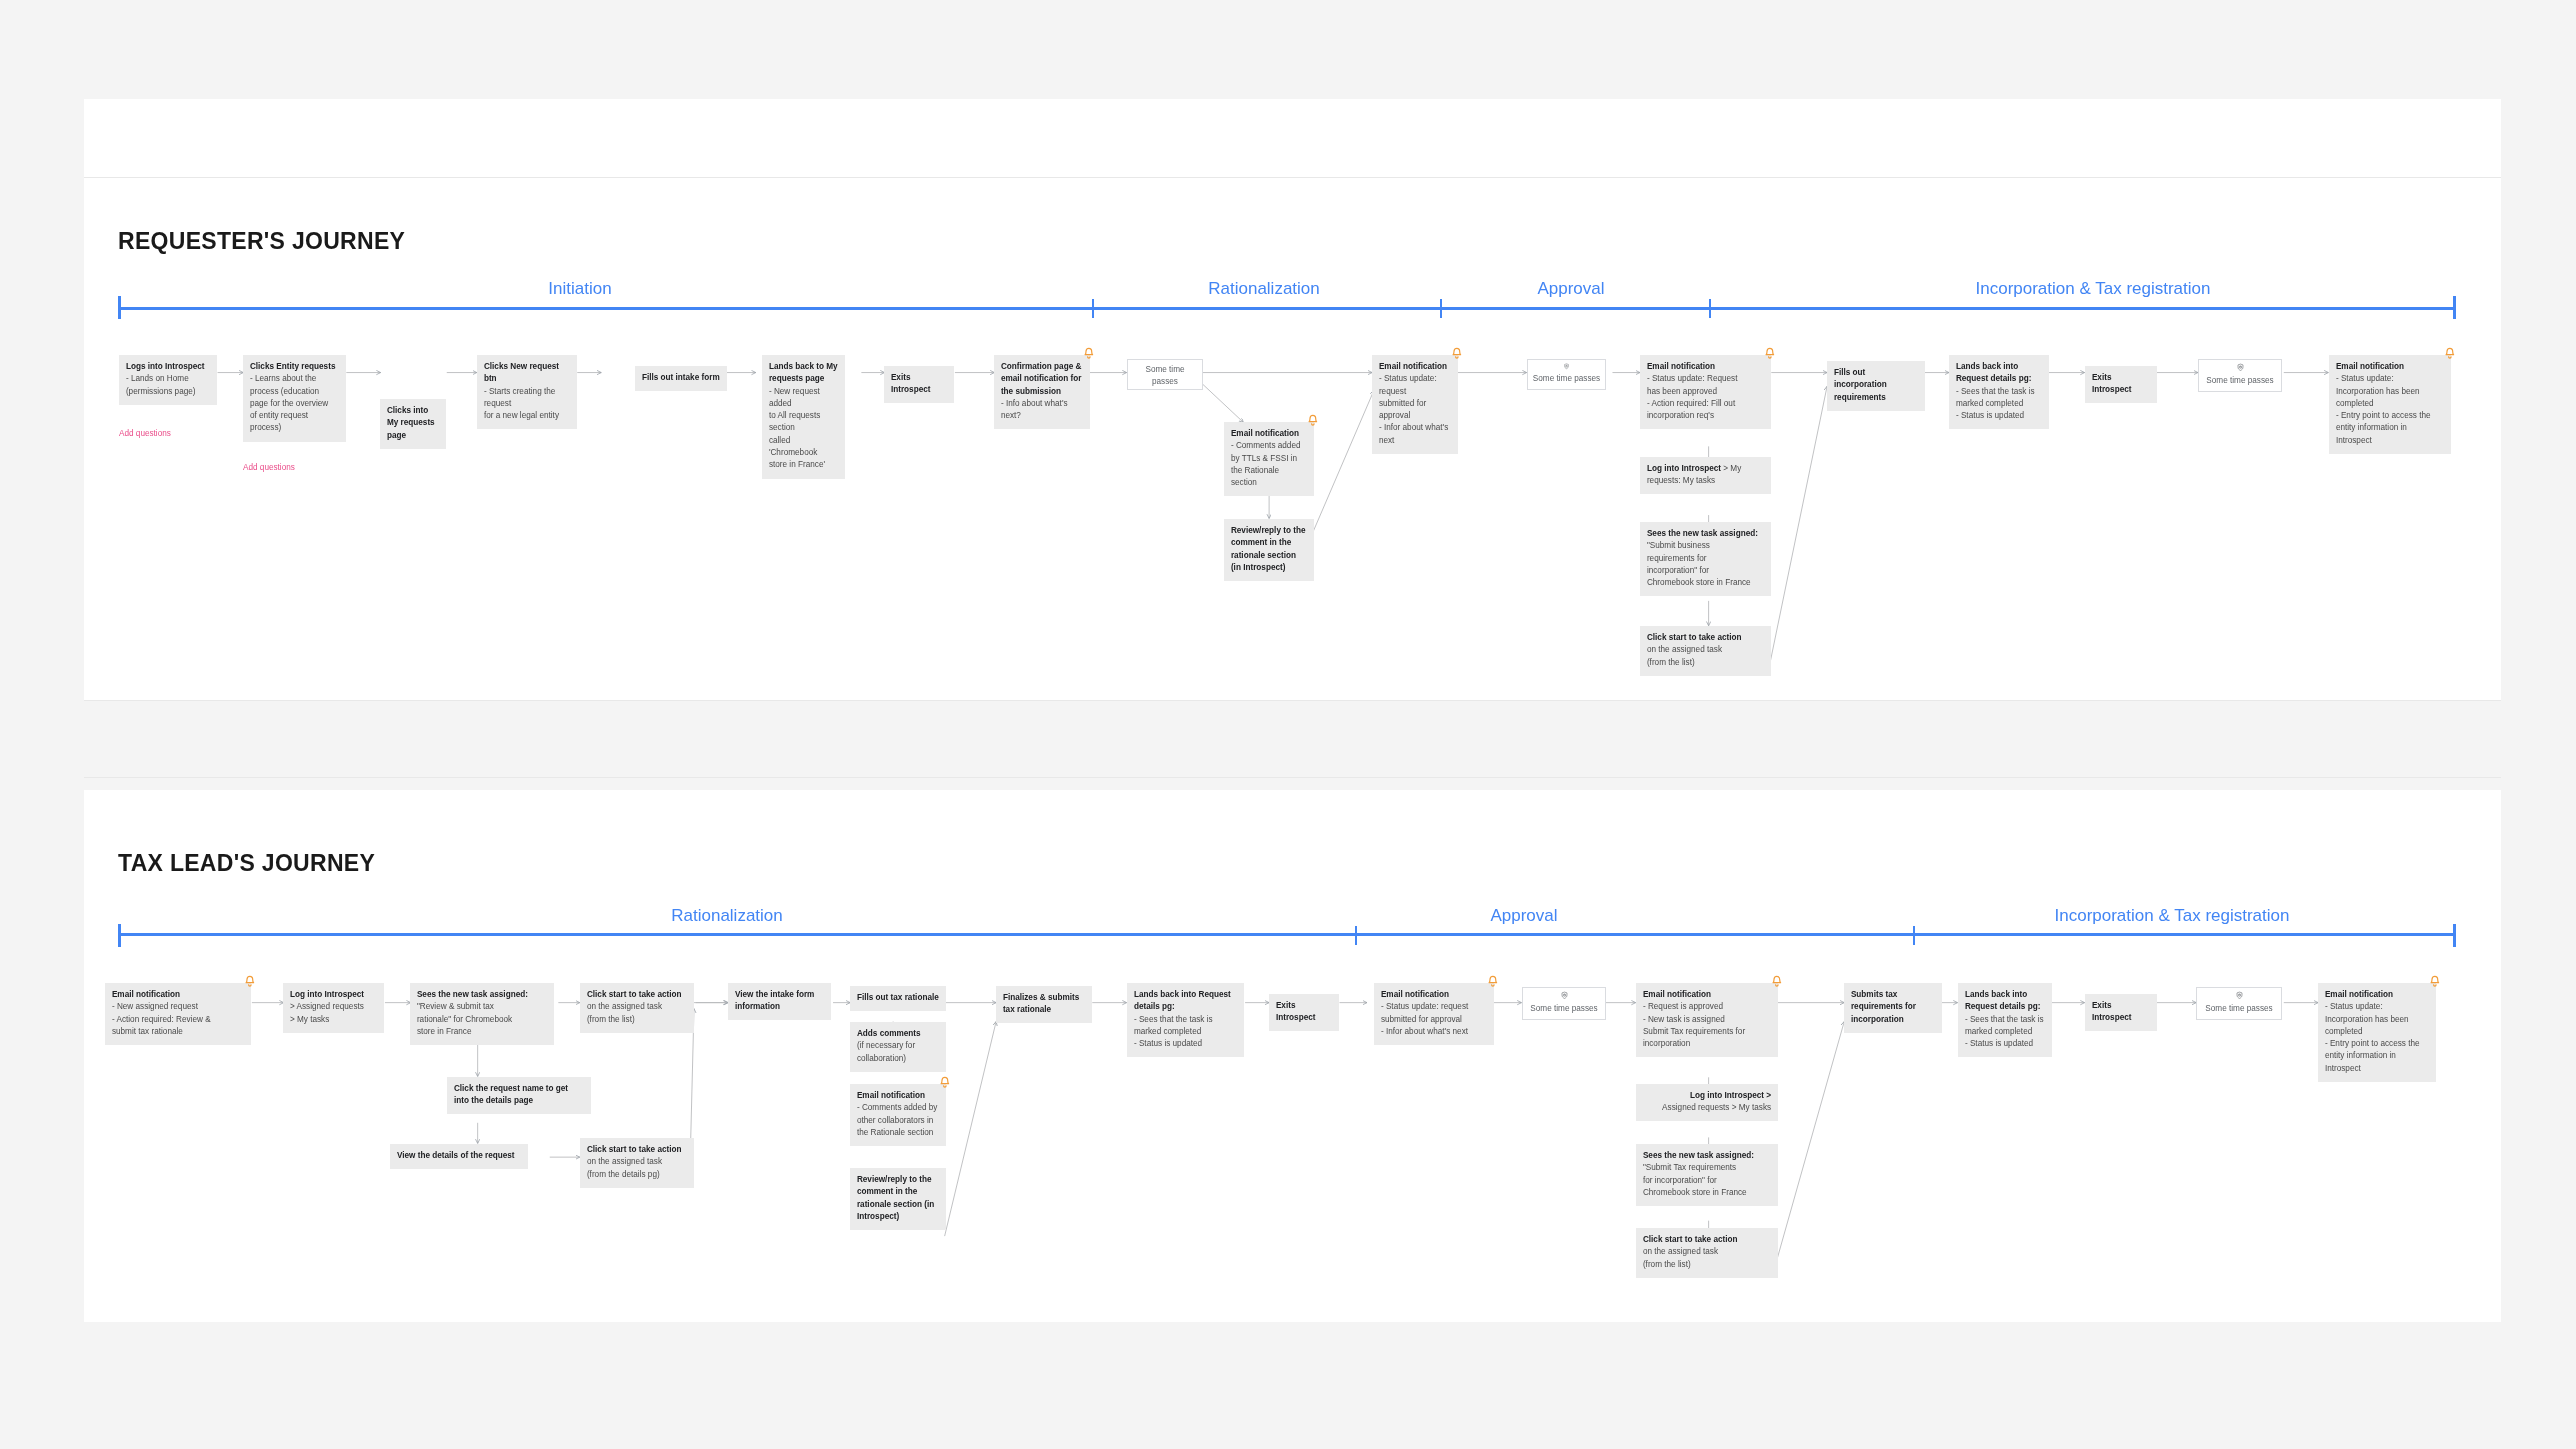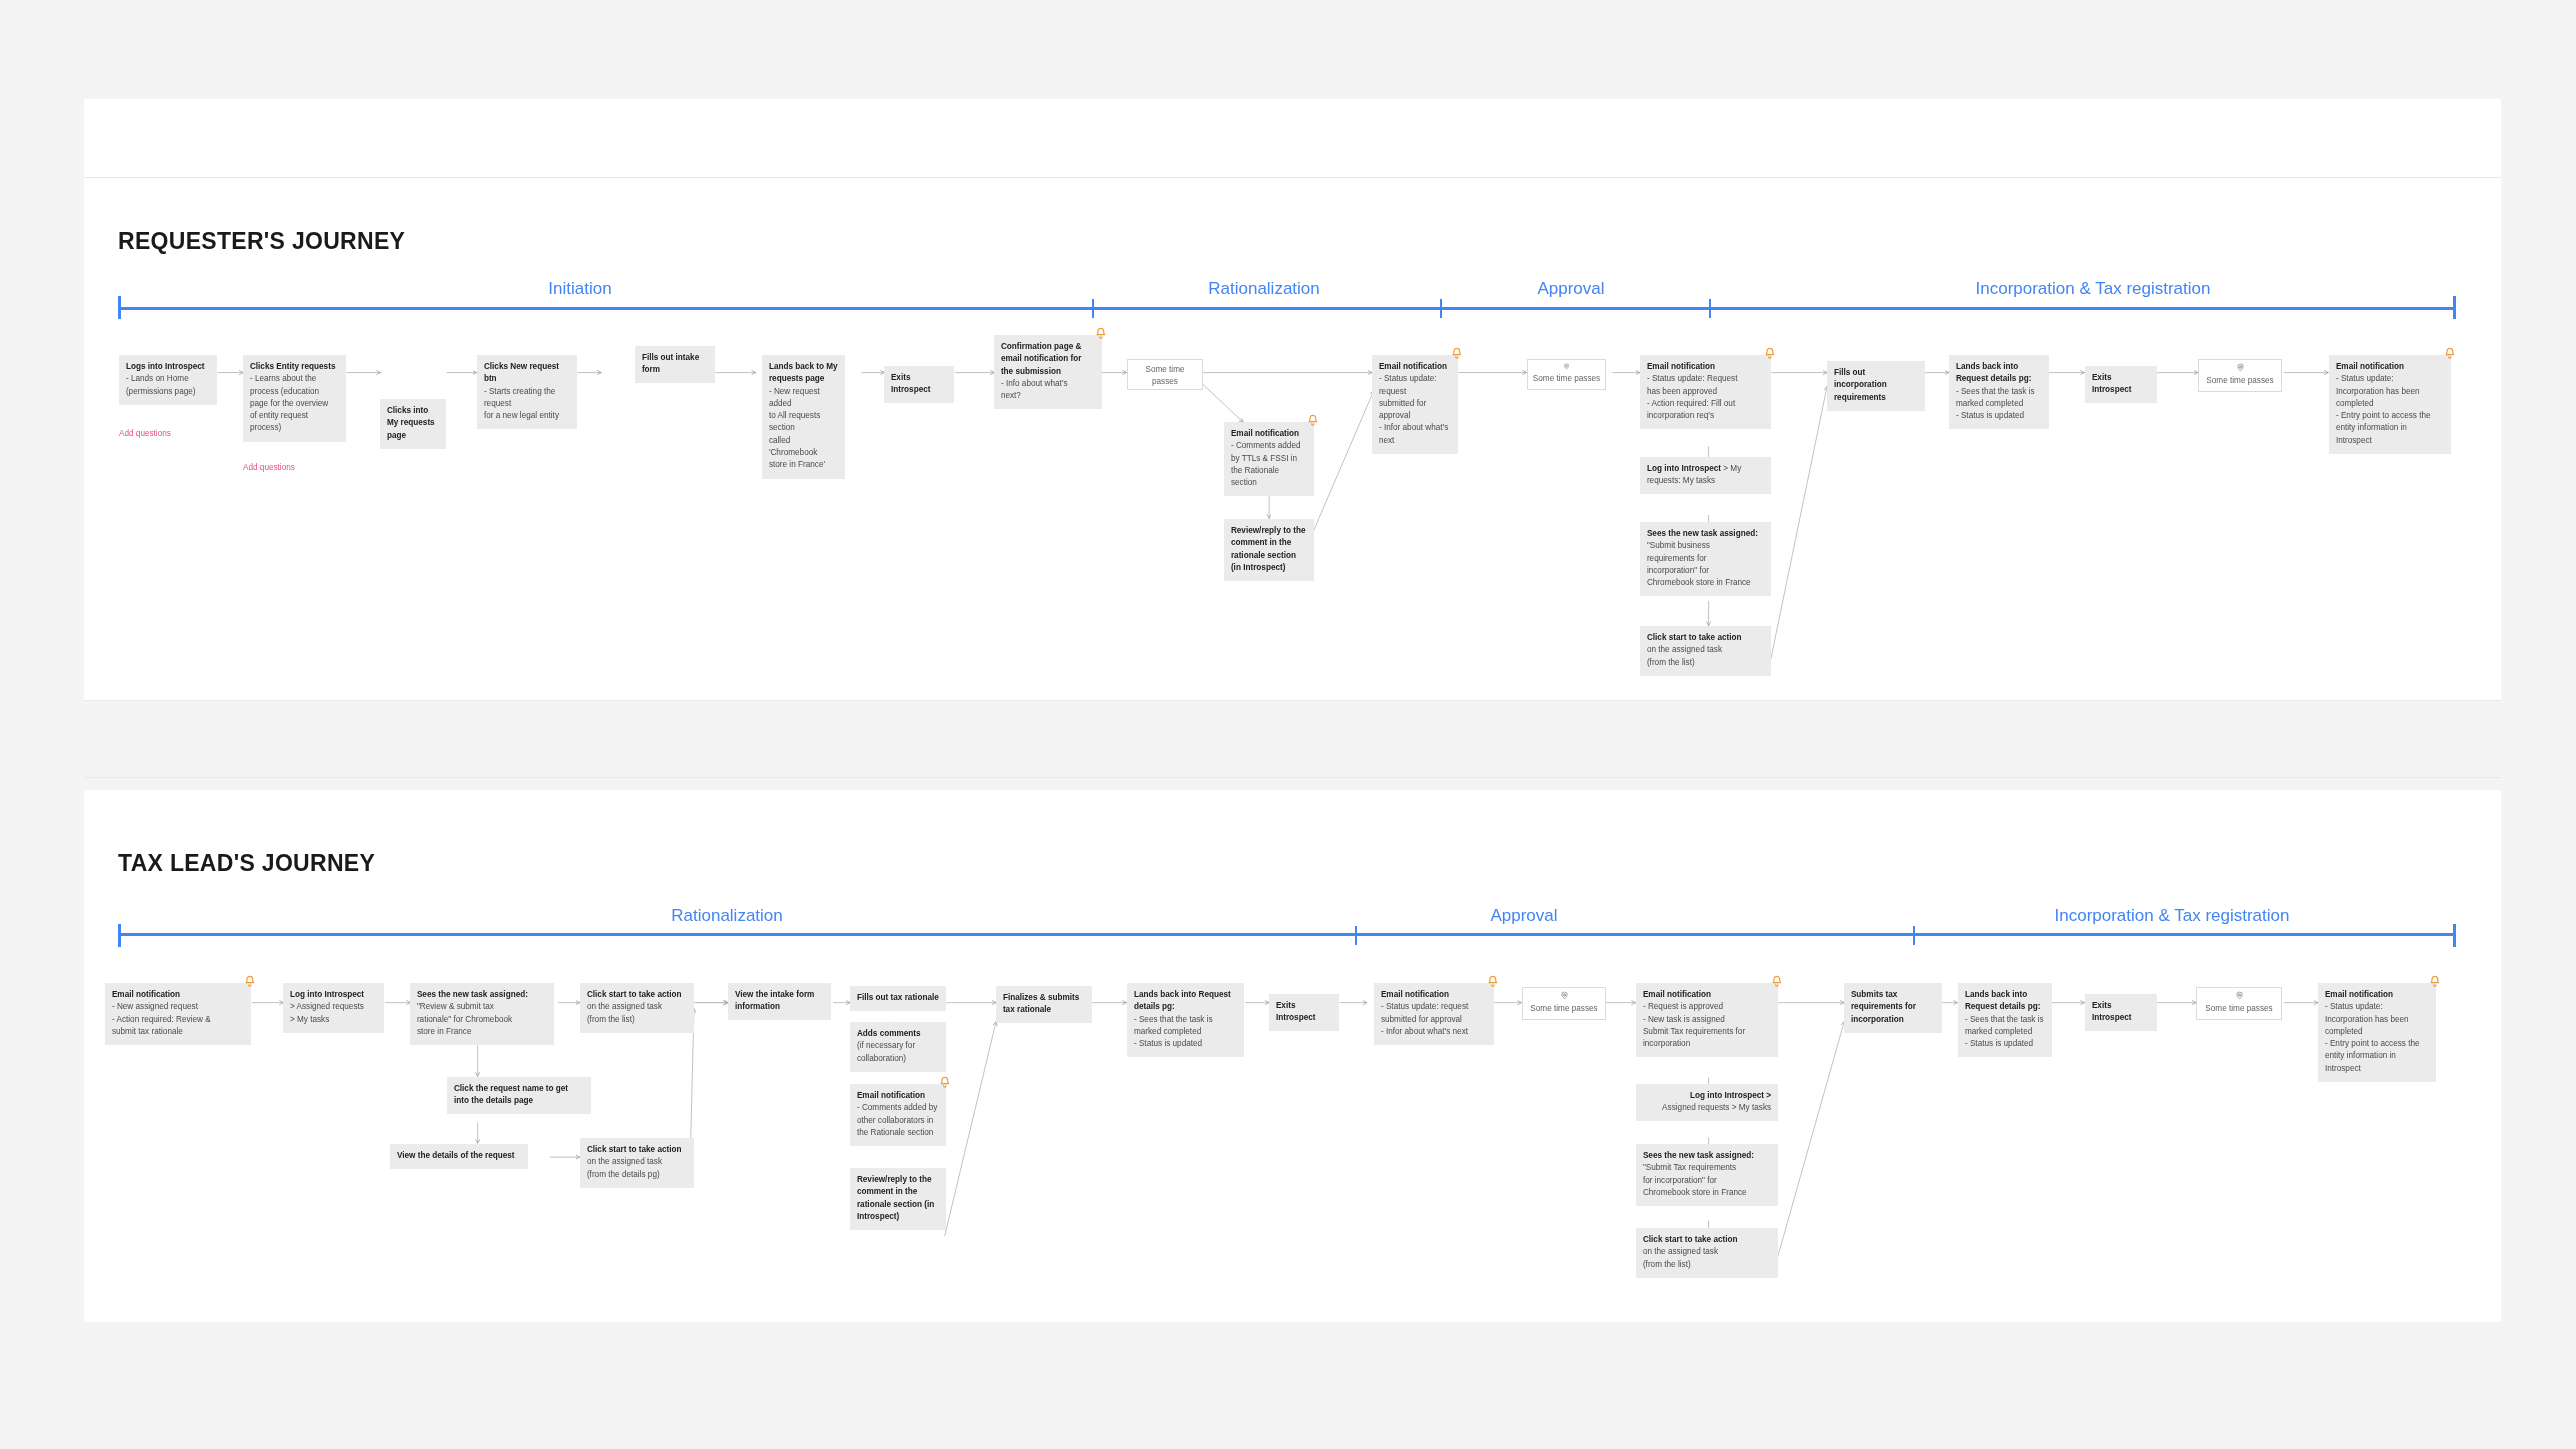--- a/index.html
+++ b/index.html
@@ -113,37 +113,37 @@
     <b>My requests</b>
     <b>page</b>
   </div>
 
   <div class="node" style="left:477px;top:355px;width:100px;">
     <b>Clicks New request btn</b>
     <span>- Starts creating the request</span>
     <span>for a new legal entity</span>
   </div>
 
-  <div class="node" style="left:635px;top:346px;width:80px;">
+  <div class="node" style="left:635px;top:366px;width:92px;">
     <b>Fills out intake form</b>
   </div>
 
   <div class="node" style="left:762px;top:355px;width:83px;">
     <b>Lands back to My requests page</b>
     <span>- New request added</span>
     <span>to All requests section</span>
     <span>called 'Chromebook</span>
     <span>store in France'</span>
   </div>
 
   <div class="node" style="left:884px;top:366px;width:70px;">
     <b>Exits Introspect</b>
   </div>
 
-  <div class="node" style="left:994px;top:335px;width:108px;">
+  <div class="node" style="left:994px;top:355px;width:96px;">
     <svg class="bell" style="right:-5.2px;top:-8.6px;" viewBox="0 0 24 24">
       <path d="M12 2.6c-3.2 0-5 2.3-5 5.4 0 4.3-1.6 5.6-1.6 5.6h13.2s-1.6-1.3-1.6-5.6c0-3.1-1.8-5.4-5-5.4z" fill="#fff" stroke="#f29c38" stroke-width="2.1" stroke-linejoin="round"></path>
       <path d="M9.8 17.3a2.2 2.2 0 0 0 4.4 0" fill="none" stroke="#f29c38" stroke-width="2.1" stroke-linecap="round"></path>
     </svg>
     <b>Confirmation page &amp; email notification for the submission</b>
     <span>- Info about what's</span>
     <span>next?</span>
   </div>
 
   <div class="node white" style="left:1127px;top:359px;width:76px;height:31px;">

